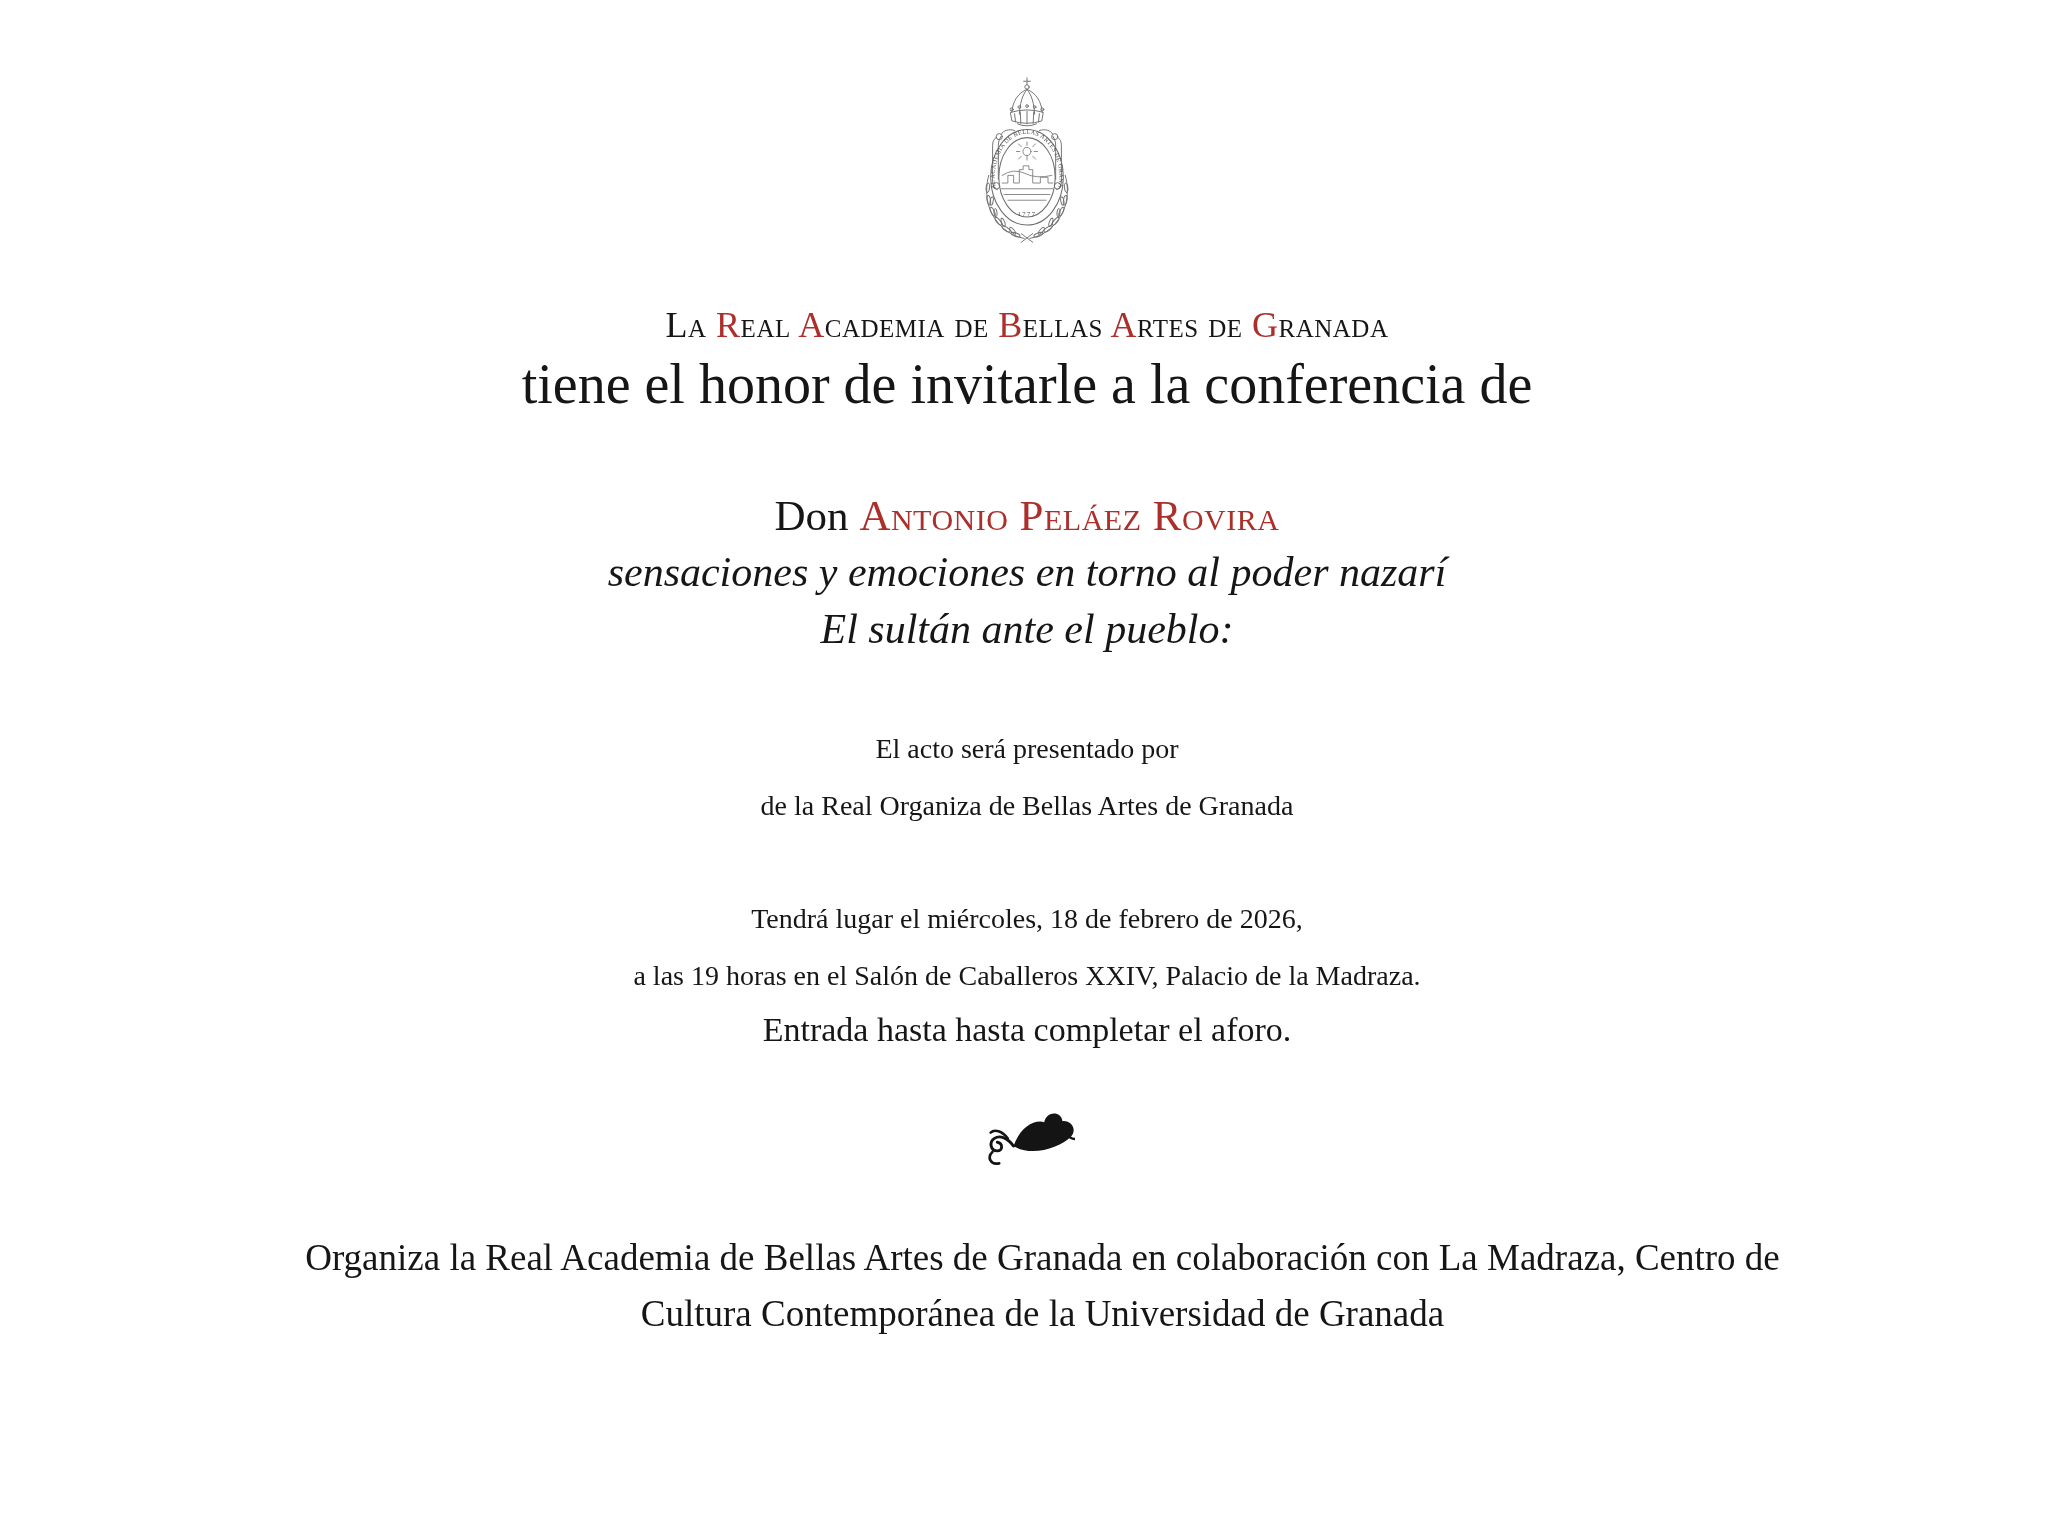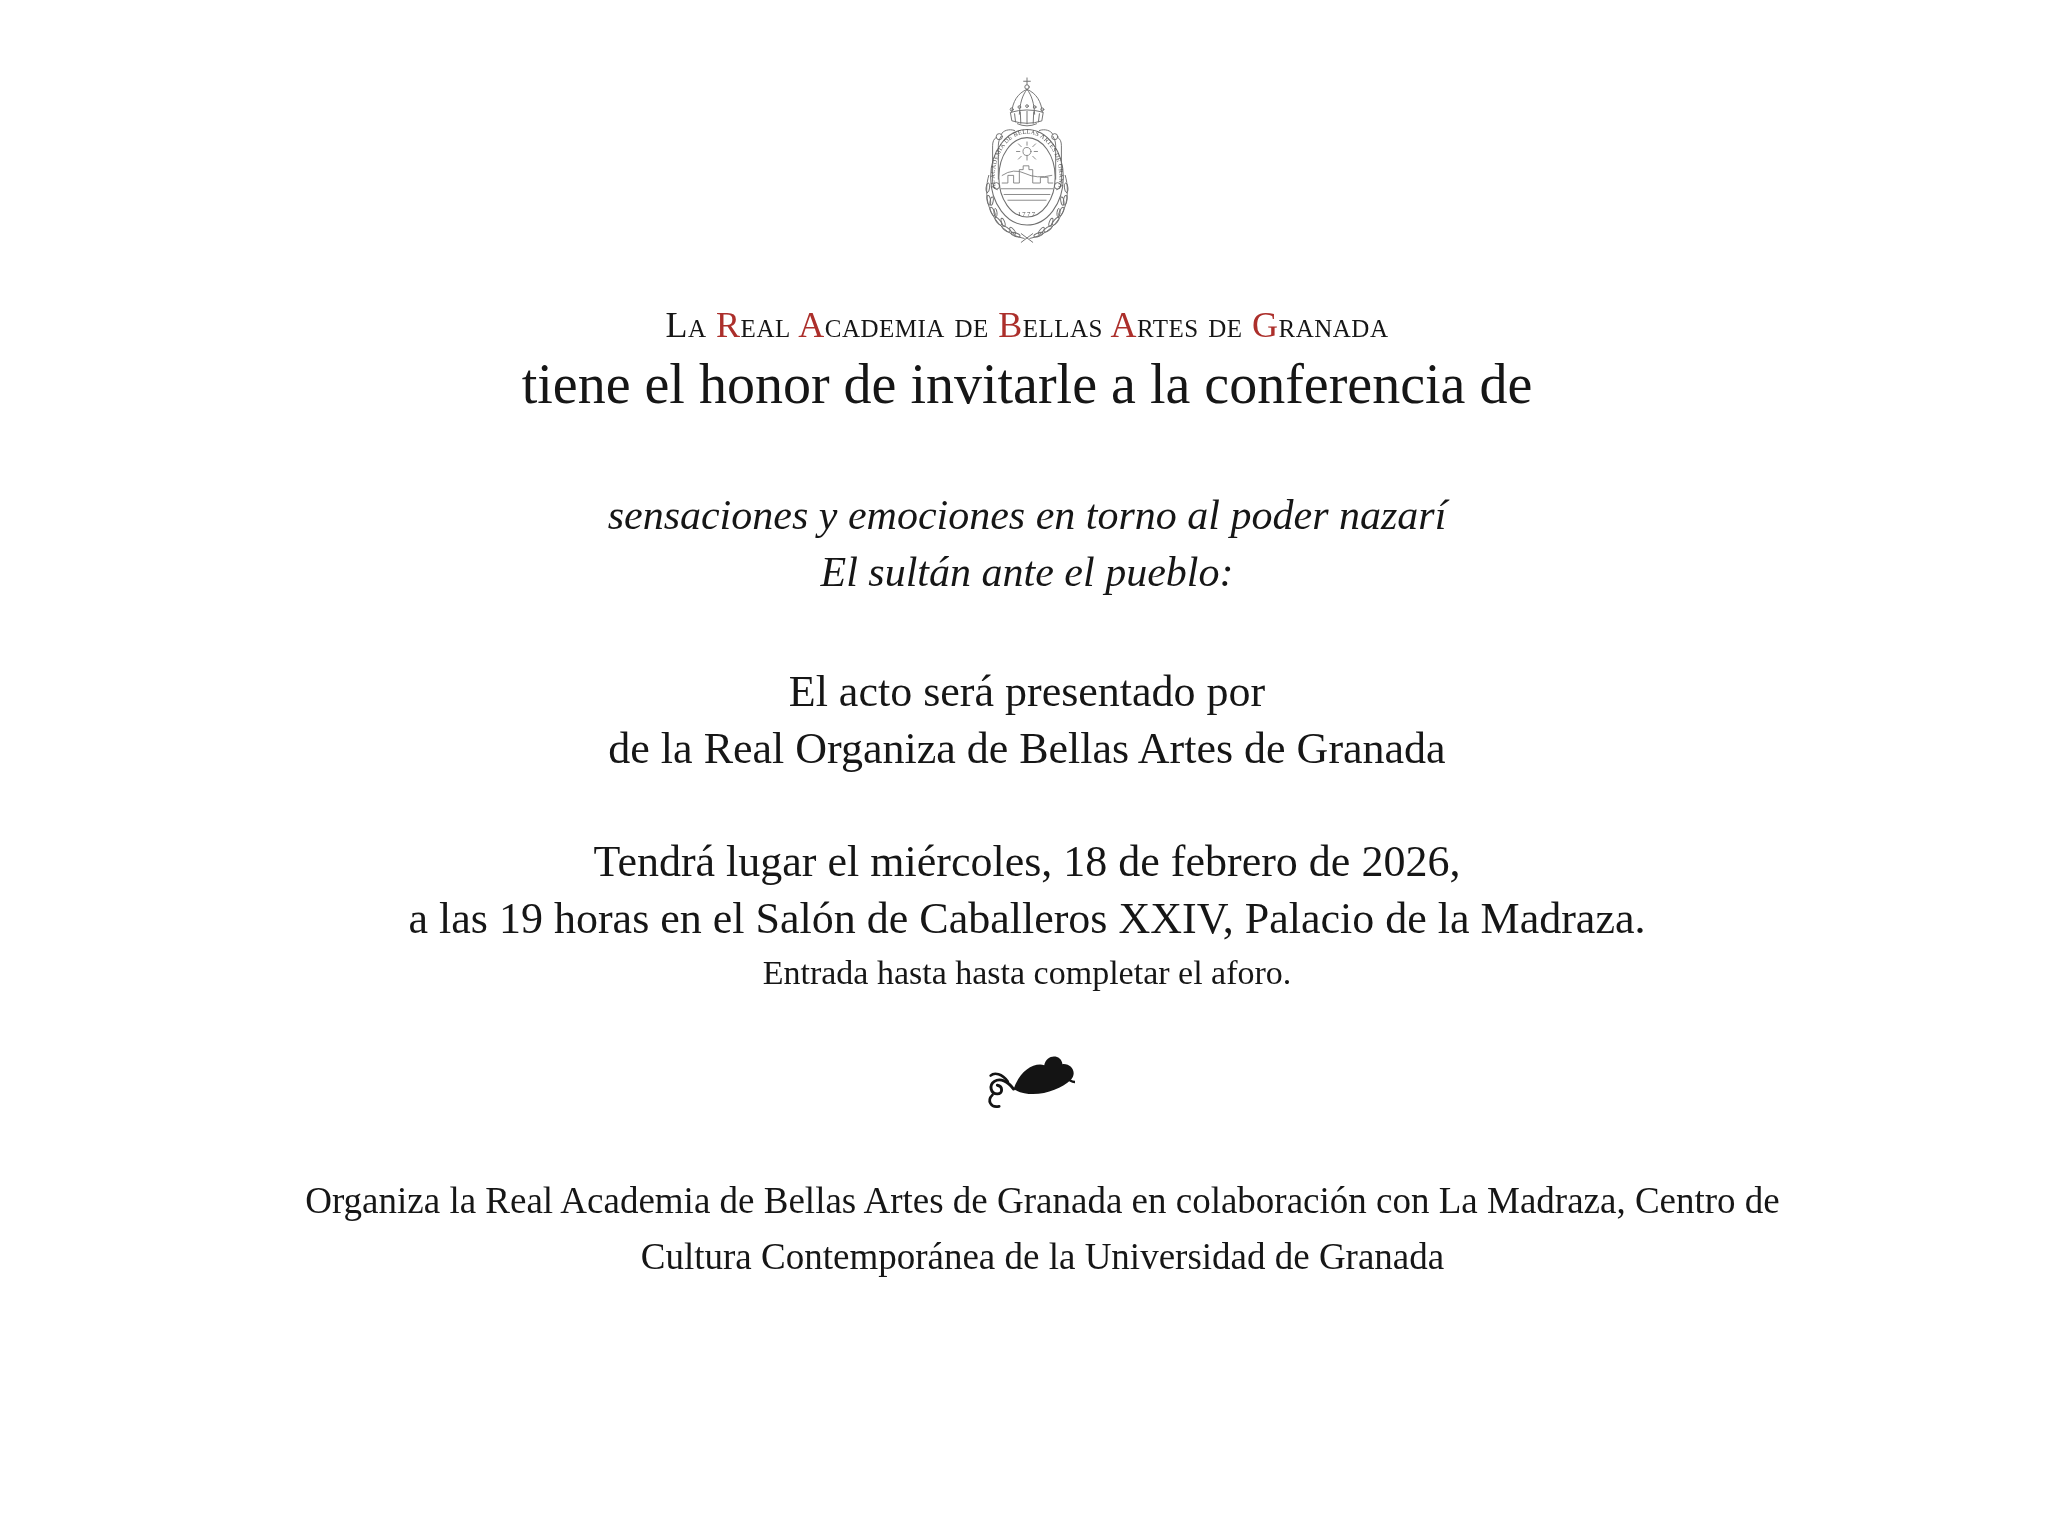--- a/index.html
+++ b/index.html
@@ -34,21 +34,21 @@
 
   .b-speaker   { margin-top: 74px; }
   .b-presenter { margin-top: 62px; }
   .b-event     { margin-top: 56px; }
   .b-footer    { margin-top: 58px; }
 
   .name-line { font-size: 43px; line-height: 57px; }
   .sc-name { font-variant: small-caps; color: var(--accent); letter-spacing: 0.5px; }
 
   .it-line { font-style: italic; font-size: 42px; line-height: 57px; }
-  .body-line { font-size: 44px; line-height: 57px; }
+  .body-line { font-size: 28px; line-height: 57px; }
   .admission-line { font-size: 34px; line-height: 52px; }
 
   .ornament { margin-top: 46px; height: 70px; }
   .ornament svg { width: 96px; height: 69px; }
 
   .footer-line { font-size: 37px; line-height: 56px; margin-left: 31px; }
 </style>
 </head>
 <body>
 
@@ -118,20 +118,23 @@
         <textPath href="#ringpath" startOffset="50%" text-anchor="middle">REAL ACADEMIA DE BELLAS ARTES DE GRANADA</textPath>
       </text>
       <text x="60" y="146" text-anchor="middle" font-size="7" letter-spacing="1.5" fill="#4a4a4a" font-family="Liberation Serif, serif">1777</text>
     </svg>
   </div>
 
   <div class="title-line"><span>La </span><span class="red">R</span><span>eal </span><span class="red">A</span><span>cademia de </span><span class="red">B</span><span>ellas </span><span class="red">A</span><span>rtes de </span><span class="red">G</span><span>ranada</span></div>
   <div class="subtitle-line">tiene el honor de invitarle a la conferencia de</div>
 
   <div class="b-speaker">
+    <div class="name-line">
+      <span>Don </span><span class="sc-name">Antonio Peláez Rovira</span>
+    </div>
     <div class="it-line">sensaciones y emociones en torno al poder nazarí</div>
     <div class="it-line">El sultán ante el pueblo:</div>
   </div>
 
   <div class="b-presenter">
     <div class="body-line">El acto será presentado por</div>
     <div class="body-line">de la Real Organiza de Bellas Artes de Granada</div>
   </div>
 
   <div class="b-event">

